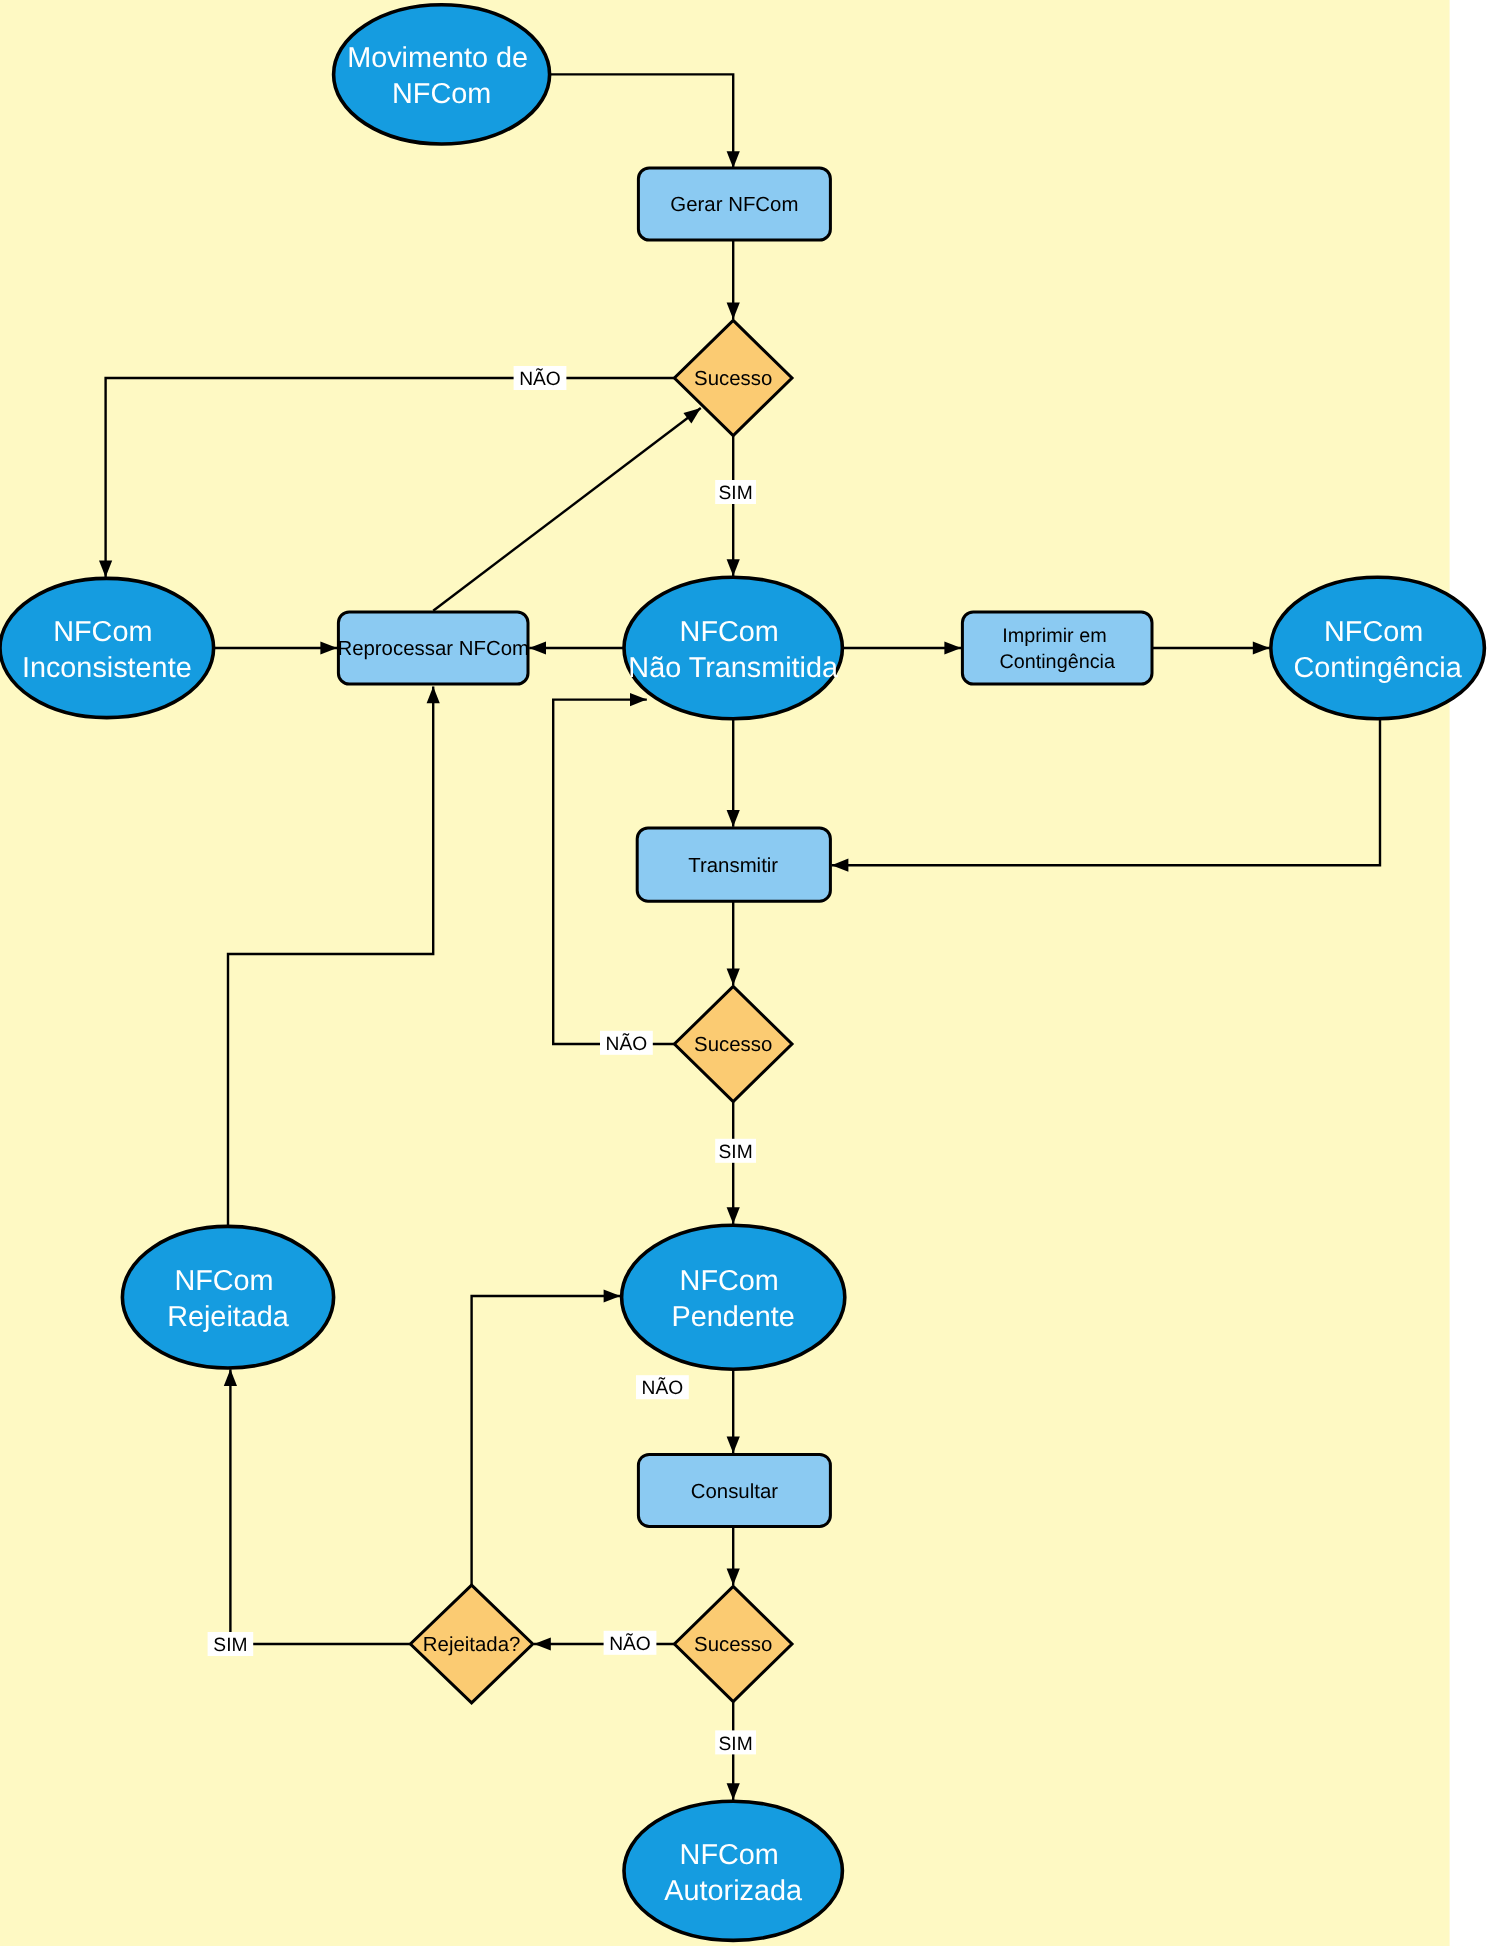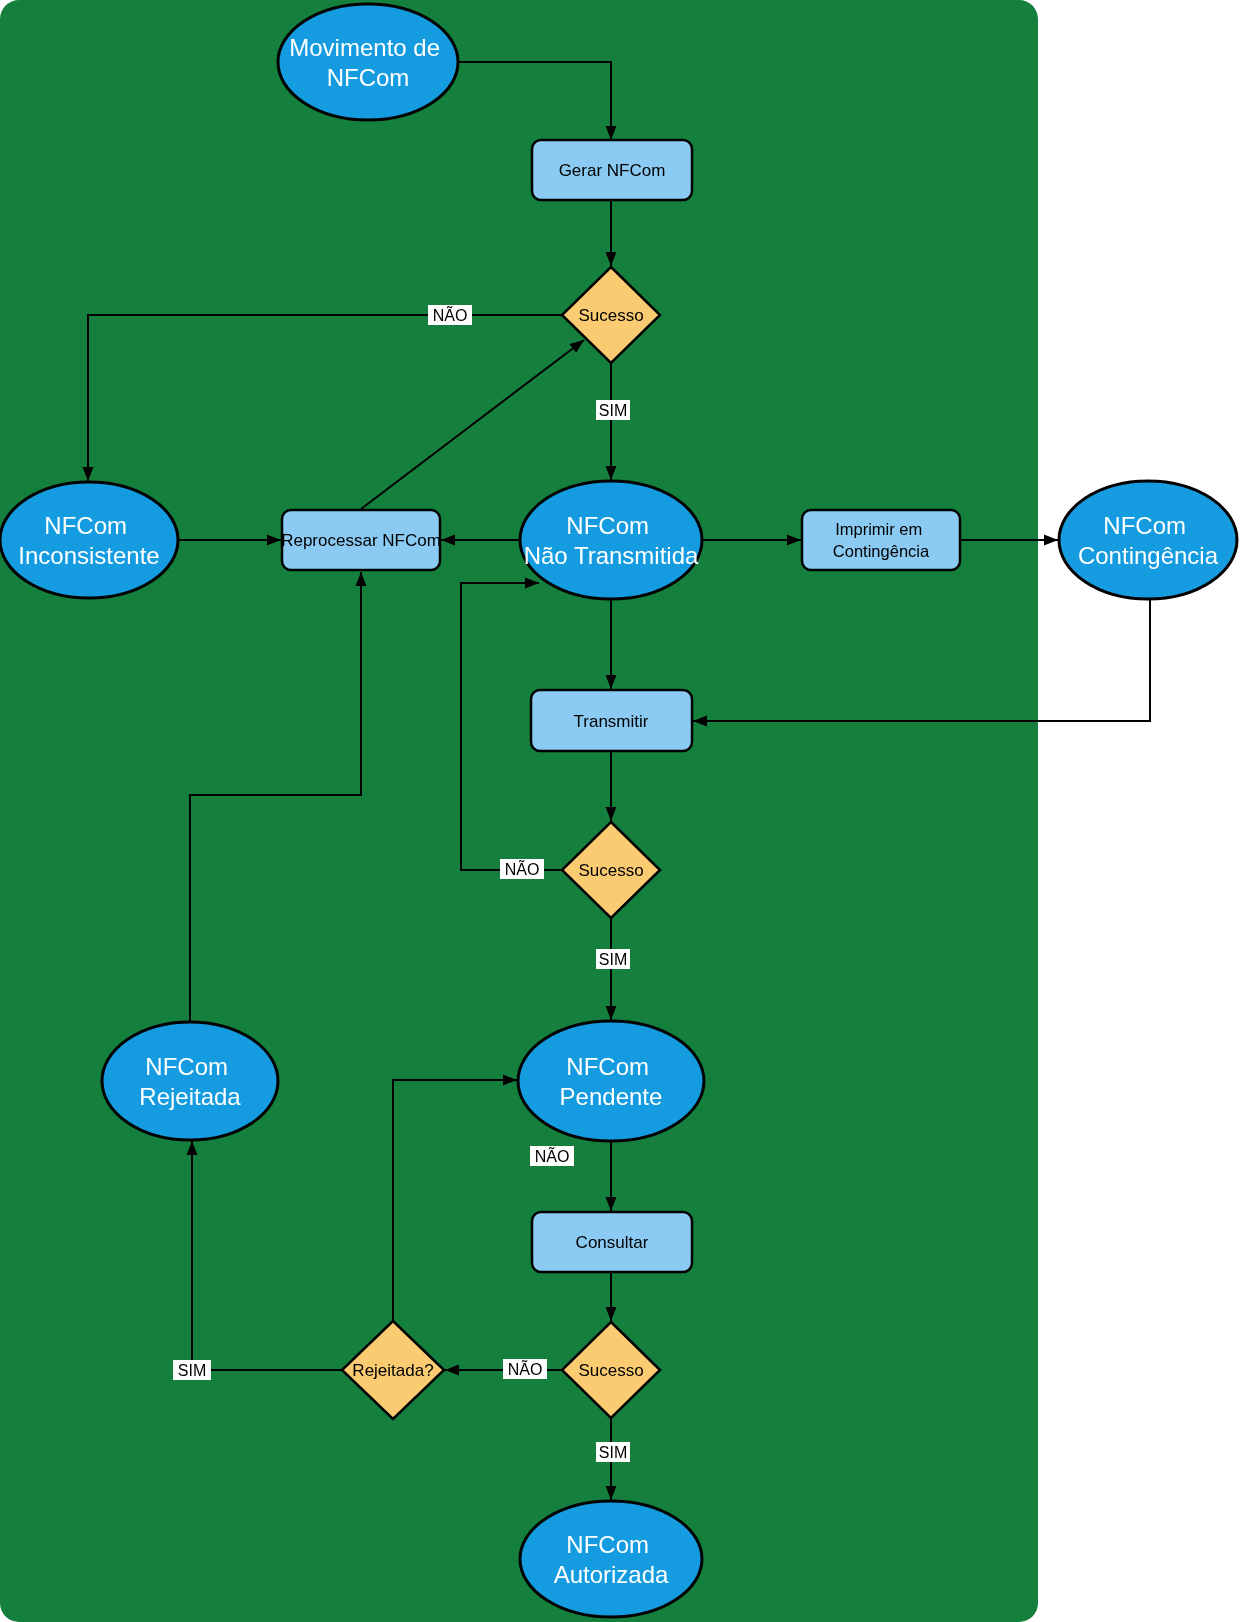--- a/index.html
+++ b/index.html
@@ -1,22 +1,21 @@
 <!DOCTYPE html>
 <html><head>
 <meta charset="utf-8">
 <style>
   html, body { margin: 0; padding: 0; background: #ffffff; }
   .canvas-wrap {
     position: relative;
-    width: 1038px;
+    width: 1208px;
     height: 1622px;
-    background: #15803d;
+    background: #fef9c3;
     font-family: "Liberation Sans", sans-serif;
-    border-radius: 19px;
   }
   svg { display: block; }
   .edge {
     fill: none;
     stroke: #000000;
     stroke-width: 2px;
   }
   .node-ellipse { stroke: #000000; stroke-width: 3px; }
   .node-rect    { stroke: #000000; stroke-width: 2.5px; }
   .node-diamond { stroke: #000000; stroke-width: 2.5px; stroke-linejoin: miter; }

